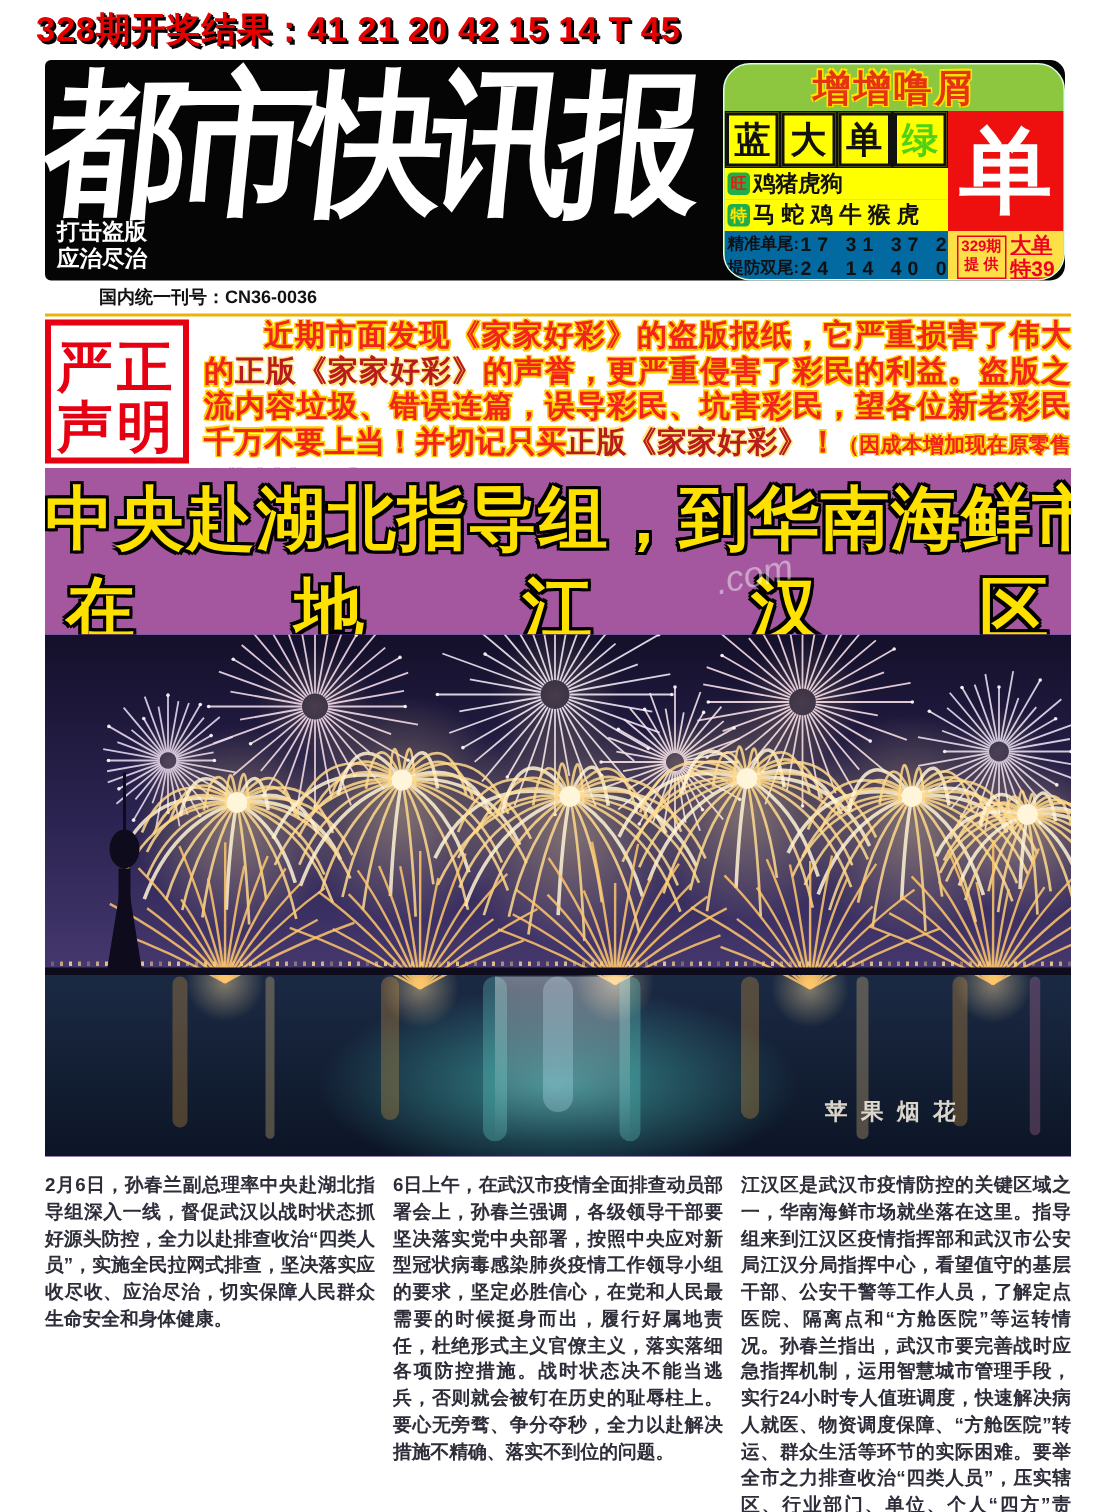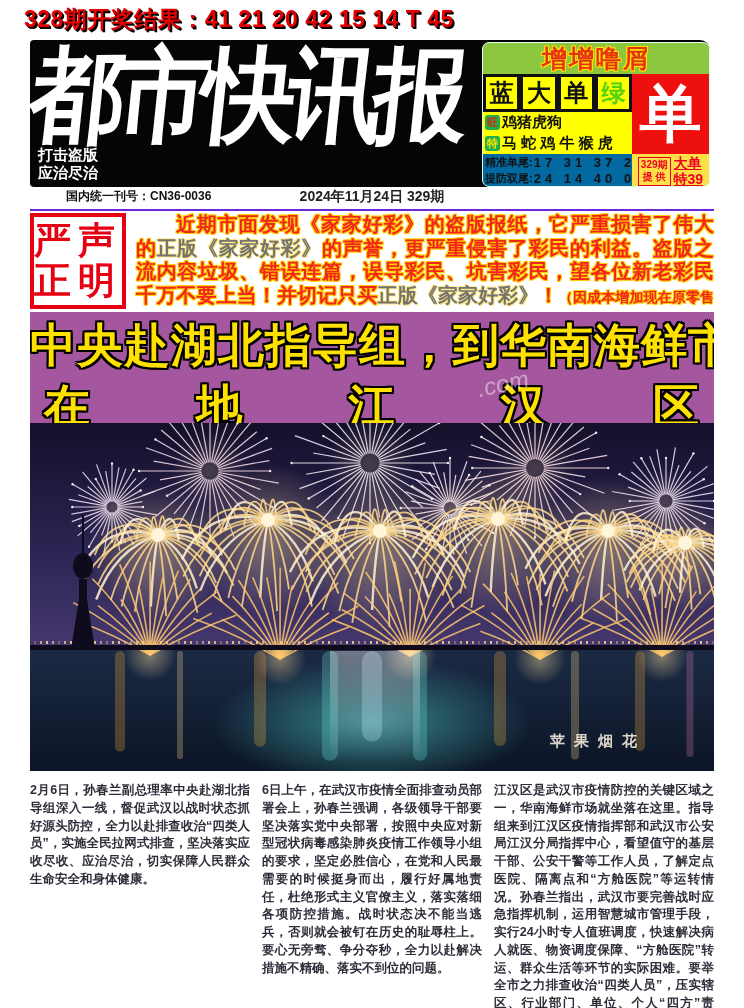--- a/index.html
+++ b/index.html
@@ -15,21 +15,21 @@
   
   #masthead{position:absolute;left:30px;top:40px;width:680px;height:147px;background:#050505;border-radius:4px 10px 10px 4px;}
   #paper-title{
     position:absolute;left:6px;top:2px;width:450px;font-size:94px;line-height:1.05;font-weight:900;color:#fff;
     transform:skewX(-6deg) scaleY(1.1);transform-origin:left top;letter-spacing:-8px;white-space:nowrap;
   }
   #anti-piracy{position:absolute;left:8px;bottom:5px;color:#fff;font-size:15px;font-weight:700;line-height:1.2;}
   
   #tips-panel{
     position:absolute;left:452px;top:2px;width:226px;height:143px;background:#8dc63f;
-    border-radius:7px;overflow:hidden;border:1px solid #dfe;
+    border-radius:18px;overflow:hidden;border:1px solid #dfe;
   }
   #tips-title{
     height:31px;display:flex;align-items:center;justify-content:center;
     font-size:25px;font-weight:900;color:#e63311;letter-spacing:2px;
     text-shadow:1px 1px 0 #ffe400,-1px -1px 0 #ffe400,1px -1px 0 #ffe400,-1px 1px 0 #ffe400;
   }
   #tips-body{display:flex;height:112px;}
   #tips-left{width:149px;display:flex;flex-direction:column;}
   .cells-row{height:38px;background:#111;display:flex;gap:2px;padding:1px;box-sizing:border-box;}
   .cell{flex:1;background:#ffff00;border:2px solid #111;box-sizing:border-box;display:flex;align-items:center;justify-content:center;
@@ -46,36 +46,36 @@
   #tips-right{width:77px;display:flex;flex-direction:column;}
   #big-char{
     height:80px;background:#ee0f0f;display:flex;align-items:center;justify-content:center;
     color:#fff;font-size:62px;font-weight:900;
   }
   #issue-area{flex:1;background:#fde047;display:flex;align-items:center;justify-content:center;gap:3px;padding:1px;}
   #issue-box{border:1.5px solid #e02;color:#e02;font-size:10px;font-weight:700;line-height:1.25;padding:1px 2px;text-align:center;white-space:nowrap;}
   #issue-right{color:#e02;font-size:14px;font-weight:900;line-height:1.15;white-space:nowrap;text-decoration:underline;}
   
   #info-bar{
-    position:absolute;left:30px;top:188px;width:684px;height:21px;border-bottom:2px solid #6d28d9;
-    display:flex;
+    position:absolute;left:30px;top:188px;width:684px;height:21px;border-bottom:2px solid #eab308;
+    display:flex;align-items:center;
   }
   #issn{margin-left:36px;font-size:12px;font-weight:900;color:#111;}
   #date-issue{position:absolute;left:0;right:0;text-align:center;font-size:14px;font-weight:700;color:#222;}
   
   #statement{position:absolute;left:30px;top:213px;width:684px;height:96px;display:flex;}
   #st-box{
-    width:88px;flex:none;border:4px solid #e60012;margin-right:10px;display:flex;flex-direction:row;
-    align-items:center;justify-content:center;font-size:37px;font-weight:900;color:#e60012;line-height:1.08;letter-spacing:3px;
+    width:88px;flex:none;border:4px solid #e60012;margin-right:10px;display:flex;flex-direction:column;
+    align-items:center;justify-content:flex-end;font-size:37px;font-weight:900;color:#e60012;line-height:1.08;letter-spacing:3px;
   }
   #st-text{
     flex:1;font-size:20px;font-weight:900;color:#f3241c;line-height:1.18;text-align:justify;text-indent:2em;
     text-shadow:1px 1px 0 #ffd000,-1px -1px 0 #ffd000,1px -1px 0 #ffd000,-1px 1px 0 #ffd000;
   }
-  #st-text .em{color:#737373;text-shadow:1px 1px 0 #ffe97a,-1px -1px 0 #ffe97a;}
+  #st-text .em{color:#b91c1c;text-shadow:1px 1px 0 #ffe97a,-1px -1px 0 #ffe97a;}
   #st-text .small{font-size:14px;}
   
   #headline{position:absolute;left:30px;top:312px;width:684px;height:111px;background:#a4579f;overflow:hidden;}
   .hl-line{
     color:#ffe100;font-weight:700;font-size:46px;line-height:1.32;letter-spacing:1px;white-space:nowrap;
     text-shadow:2px 2px 0 #000,-2px -2px 0 #000,2px -2px 0 #000,-2px 2px 0 #000,0 2px 0 #000,0 -2px 0 #000,2px 0 0 #000,-2px 0 0 #000;
   }
   #hl-line1{text-align:center;margin-top:3px;}
   #hl-line2{display:flex;justify-content:space-between;padding:0 14px;}
   #hl-watermark{position:absolute;right:185px;top:58px;color:rgba(255,255,255,.45);font-size:24px;font-style:italic;transform:rotate(-12deg);}
@@ -141,21 +141,20 @@
             <div>特39</div>
           </div>
         </div>
       </div>
     </div>
   </div>
 </div>
 
 <div id="info-bar">
   <span id="issn">国内统一刊号：CN36-0036</span>
-  <span id="date-issue">2024年11月24日  329期</span>
 </div>
 
 <div id="statement">
   <div id="st-box">
     <div>严正</div>
     <div>声明</div>
   </div>
   <div id="st-text"><span>近期市面发现《家家好彩》的盗版报纸，它严重损害了伟大的</span><span class="em">正版《家家好彩》</span><span>的声誉，更严重侵害了彩民的利益。盗版之流内容垃圾、错误连篇，误导彩民、坑害彩民，望各位新老彩民千万不要上当！并切记只买</span><span class="em">正版《家家好彩》</span><span>！</span><span class="small">（因成本增加现在原零售价基础上加0.5毛）</span></div>
 </div>
 

